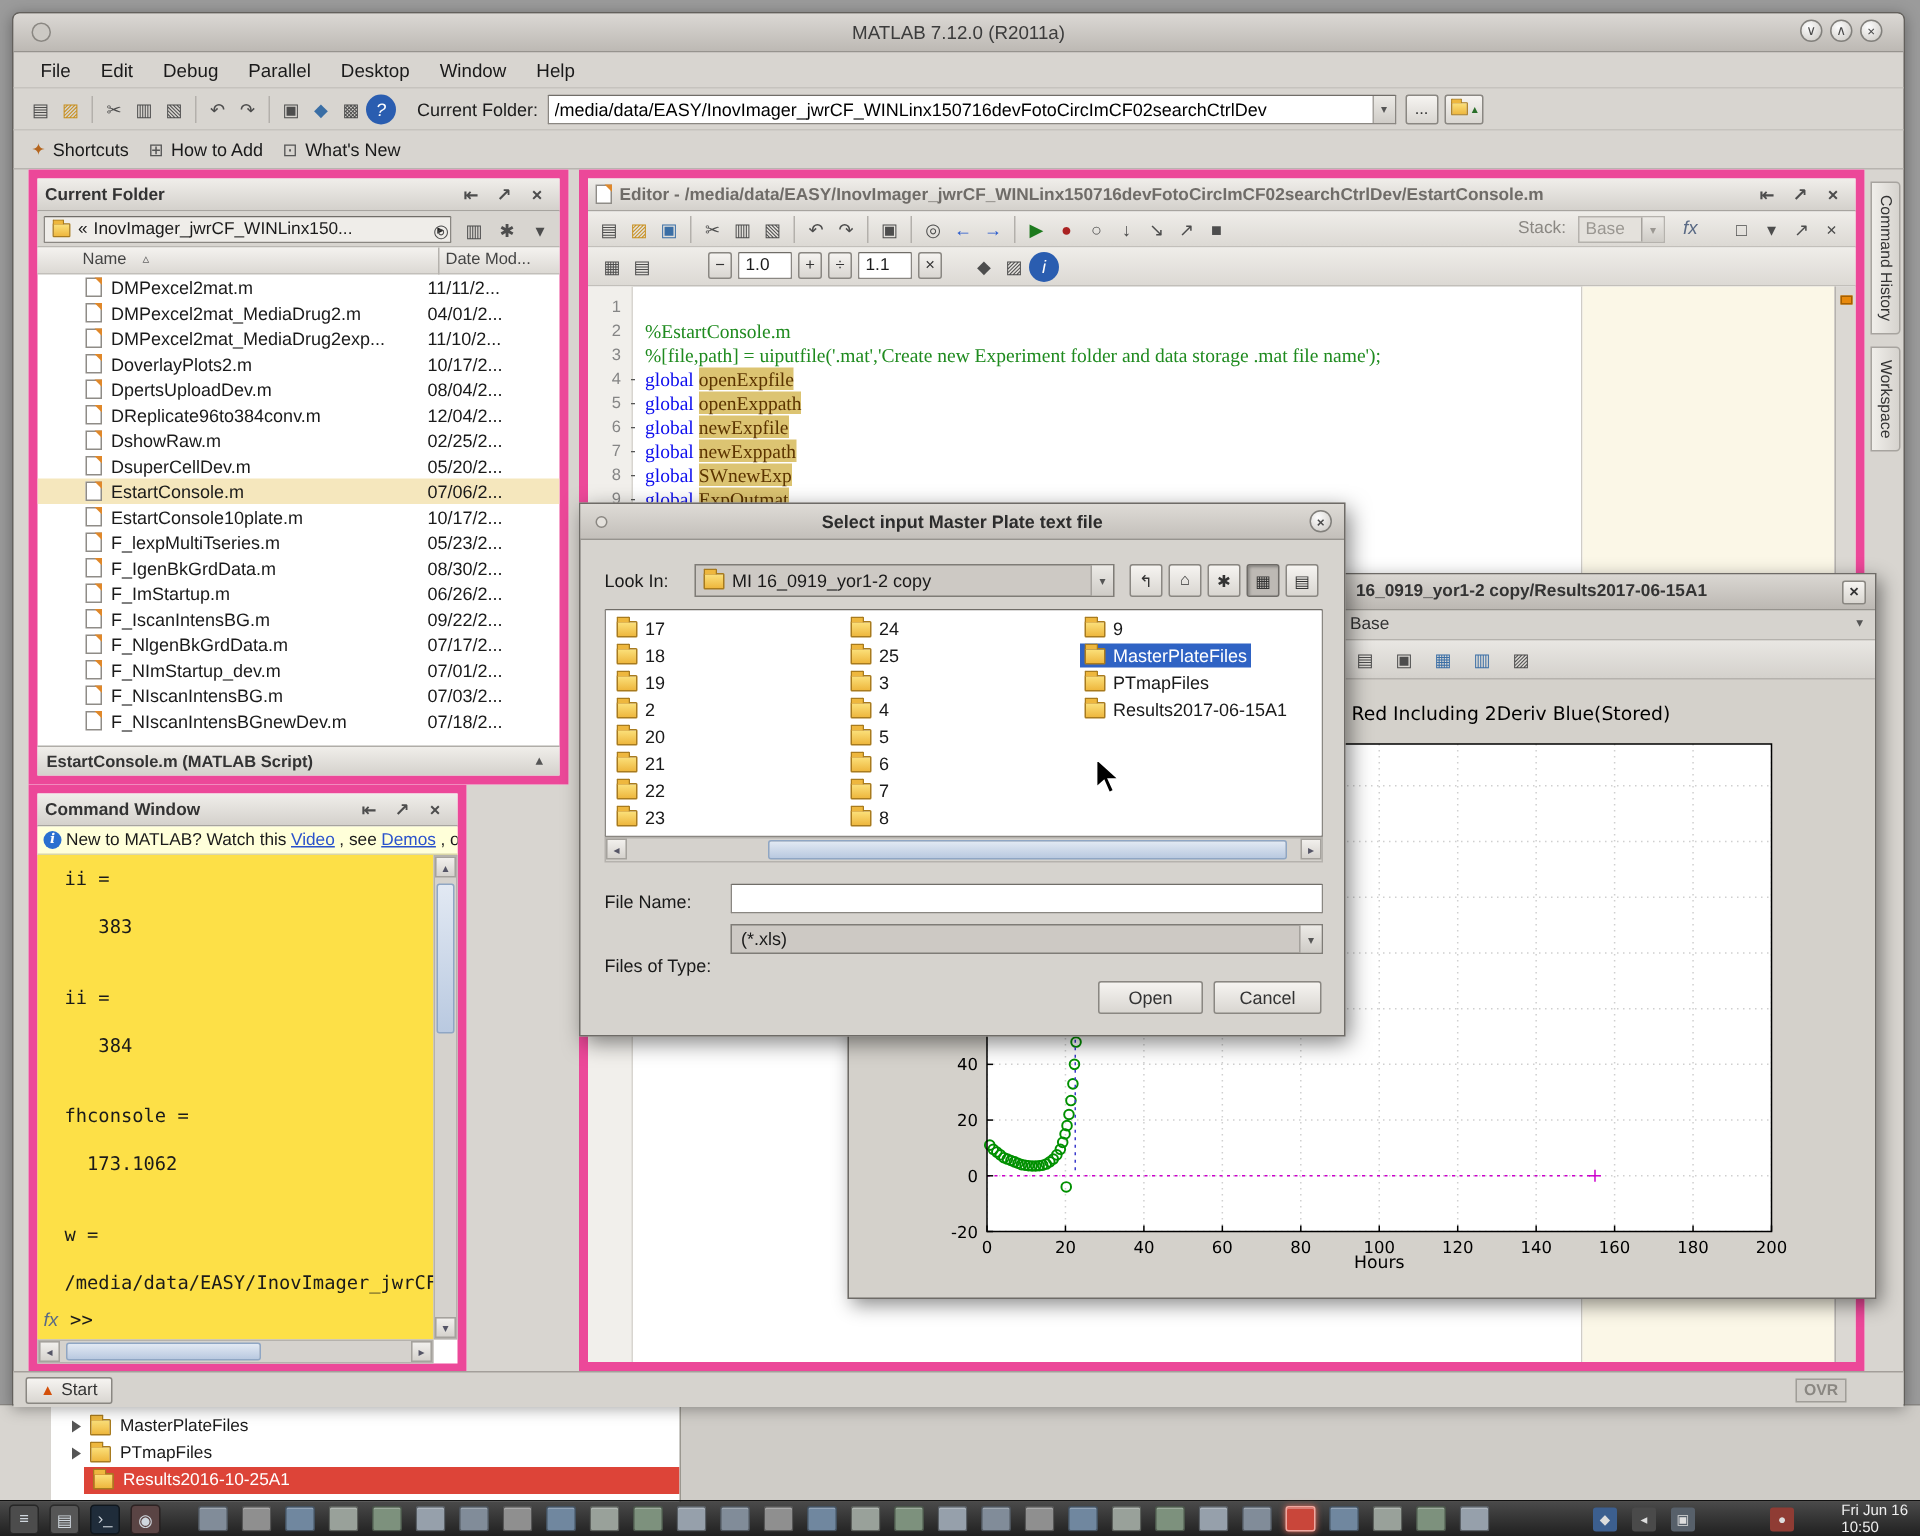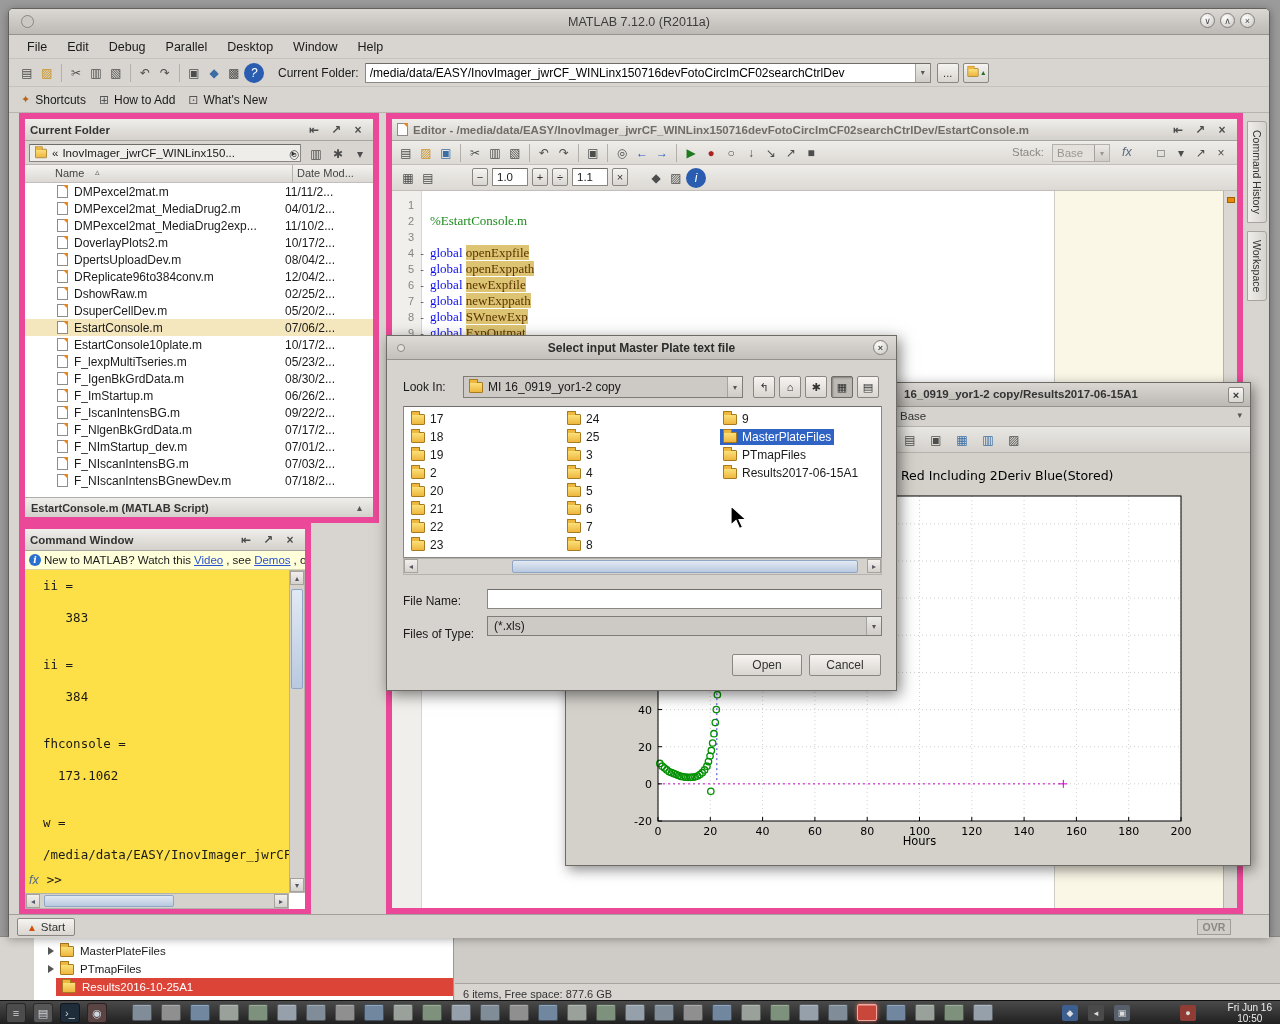--- a/index.html
+++ b/index.html
@@ -89,23 +89,20 @@
         <div class="fm-row">
           <span class="tri"></span>
           <span class="fico"></span>
           <span>PTmapFiles</span>
         </div>
         <div class="fm-row fmsel" style="margin-left: 22px; padding-left: 6px;">
           <span class="fico"></span>
           <span>Results2016-10-25A1</span>
         </div>
       </div>
-    <div class="abs" style="left:455px;right:0;top:46px;height:20px;background:#d8d5d0;border-top:1px solid #a7a49f;display:flex;align-items:center;padding-left:8px;font-size:11px;color:#333">
-      <span>6 items, Free space: 877.6 GB</span>
-    </div>
   </div>
 
   <div class="abs mlwin">
     <div class="abs titlebar">
       <span class="abs" style="left:12px;top:6px;width:13px;height:13px;border-radius:50%;border:1px solid #8a8782;background:#ccc9c4"></span>
       <span>MATLAB 7.12.0 (R2011a)</span>
       <span class="abs" id="ml-wbtns" style="right:14px;top:4px;display:flex">
           <span class="wbtn">∨</span>
           <span class="wbtn">∧</span>
           <span class="wbtn">×</span>
@@ -417,20 +414,21 @@
             <span class="codetext"></span>
           </div>
           <div class="cl">
             <span class="ln">2</span>
             <span class="dash"></span>
             <span class="codetext"><span class="cm">%EstartConsole.m</span></span>
           </div>
           <div class="cl">
             <span class="ln">3</span>
             <span class="dash"></span>
+            <span class="codetext"><span class="cm">%[file,path] = uiputfile('.mat','Create new Experiment folder and data storage .mat file name');</span></span>
           </div>
           <div class="cl">
             <span class="ln">4</span>
             <span class="dash">-</span>
             <span class="codetext"><span class="kw">global</span><span class="pl"> </span><span class="vh">openExpfile</span></span>
           </div>
           <div class="cl">
             <span class="ln">5</span>
             <span class="dash">-</span>
             <span class="codetext"><span class="kw">global</span><span class="pl"> </span><span class="vh">openExppath</span></span>
@@ -749,21 +747,21 @@
           </div>
         </div>
     </div>
     <div class="sbtrack" style="left:16px;top:222px;width:479px;height:17px">
       <span class="sbbtn" style="left:0;top:0">◂</span>
       <span class="sbthumb" style="left:108px;top:1px;width:346px;height:13px"></span>
       <span class="sbbtn" style="right:0;top:0">▸</span>
     </div>
     <span class="abs" style="left:16px;top:258px;font-size:12px">File Name:</span>
     <input class="abs inset" style="left: 100px; top: 253px; width: 395px; height: 20px; font-size: 12px; padding: 0px 4px; outline: none; font-family: inherit;" value="">
-    <span class="abs" style="left:16px;top:291px;font-size:12px">Files of Type:</span>
+    <span class="abs" style="left:16px;top:301px;font-size:12px">Files of Type:</span>
     <span class="abs" style="left:100px;top:280px;width:395px;height:20px;background:#cdc9c4;border:1px solid #7f7c77;display:inline-flex;align-items:center;padding-left:6px;font-size:12px">
       <span style="flex:1">(*.xls)</span>
       <span class="carrow" style="height:18px">▾</span>
     </span>
     <span class="btn abs" style="left:345px;top:318px;width:70px;height:22px;font-size:12px">Open</span>
     <span class="btn abs" style="left:422px;top:318px;width:72px;height:22px;font-size:12px">Cancel</span>
   </div>
 
   <svg class="abs" width="18" height="26" viewBox="0 0 18 26" style="left:730px;top:505px;z-index:50">
     <polygon points="1,1 1,20 6,15.5 9.5,23.5 12.5,22 9,14.5 16,14.5" fill="#000" stroke="#fff" stroke-width="1.2"></polygon>
@@ -805,19 +803,19 @@
         <span class="tk-win tk-active" style="left: 857px; background: rgb(201, 70, 58);"></span>
         <span class="tk-win" style="left: 886px; background: rgb(112, 135, 159);"></span>
         <span class="tk-win" style="left: 915px; background: rgb(153, 161, 154);"></span>
         <span class="tk-win" style="left: 944px; background: rgb(125, 145, 125);"></span>
         <span class="tk-win" style="left: 973px; background: rgb(150, 160, 171);"></span>
         <span class="tk-tray" style="left: 1062px; background: rgb(60, 95, 143);">◆</span>
         <span class="tk-tray" style="left: 1088px; background: rgb(74, 74, 74);">◂</span>
         <span class="tk-tray" style="left: 1114px; background: rgb(87, 96, 106);">▣</span>
         <span class="tk-tray" style="left: 1180px; background: rgb(143, 60, 52);">●</span>
       </span>
-    <span class="abs" style="right:8px;top:1px;text-align:center;color:#eee;font-size:10px;line-height:11px">
+    <span class="abs" style="right:8px;top:1px;text-align:left;color:#eee;font-size:10px;line-height:11px">
       <div>Fri Jun 16</div>
       <div>10:50</div>
     </span>
   </div>
 
 </div>
 
 </body></html>

